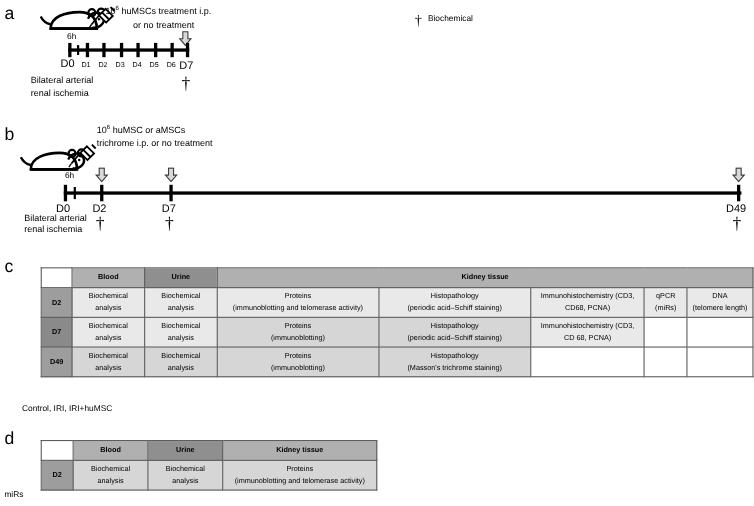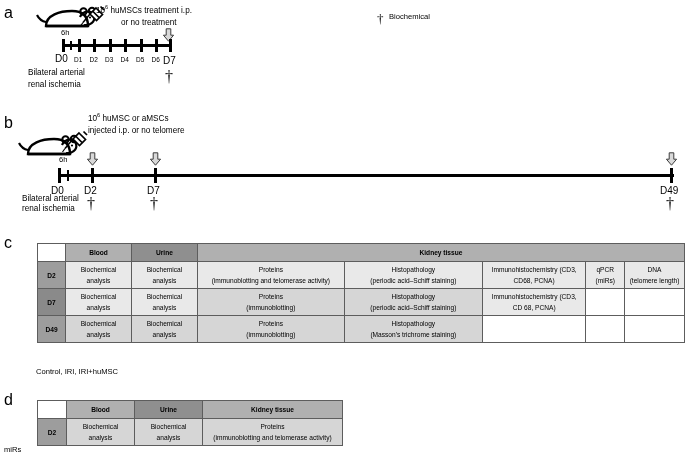--- a/index.html
+++ b/index.html
@@ -228,21 +228,21 @@
       <line x1="21.5" y1="1.5" x2="25" y2="5"></line>
       <path d="M17 3 L23.5 9.5 L17.5 15.5 L11 9 Z" fill="#fff"></path>
       <line x1="13.5" y1="6" x2="20" y2="12.5"></line>
       <path d="M11 9 L3 18.5" stroke-width="1.5"></path>
       <path d="M3 18.5 L0.5 22" stroke-width="1.2"></path>
     </g>
   </svg>
 </div>
 
 <div class="abs txt" style="left:88px; top:114px;"><span>10</span><sup class="exp">6</sup><span> huMSC or aMSCs</span></div>
-<div class="abs txt" style="left:88px; top:126px;">injected i.p. or no telomere</div>
+<div class="abs txt" style="left:88px; top:126px;">trichrome i.p. or no treatment</div>
 
 <div class="abs txt-sm" style="left:59px; top:155px;">6h</div>
 
 <div class="abs" style="left:86px; top:152px;">
   <svg class="down-arrow" width="13" height="14" viewBox="0 0 13 14">
     <path d="M4.2 0.8 L8.8 0.8 L8.8 7.2 L11.6 7.2 L6.5 13.2 L1.4 7.2 L4.2 7.2 Z" fill="#d9d9d9" stroke="#3c3c3c" stroke-width="1"></path>
   </svg>
 </div>
 <div class="abs" style="left:149px; top:152px;">
   <svg class="down-arrow" width="13" height="14" viewBox="0 0 13 14">
@@ -373,21 +373,21 @@
         <span class="cell-2line">(Masson's trichrome staining)</span>
       </td>
       <td class="blank"></td>
       <td class="blank"></td>
       <td class="blank"></td>
     </tr>
   </tbody>
 </table>
 </div>
 
-<div class="abs caption-txt" style="left:36px; top:367px;text-align:center;">Control, IRI, IRI+huMSC</div>
+<div class="abs caption-txt" style="left:20px; top:367px;text-align:center;">Control, IRI, IRI+huMSC</div>
 
 <div class="abs" style="left:4px; top:391px;">d</div>
 
 <div class="abs" style="left:37px; top:400px;">
 <table class="fig-table">
   <colgroup>
     <col style="width:26px">
     <col style="width:68px">
     <col style="width:68px">
     <col style="width:140px">

